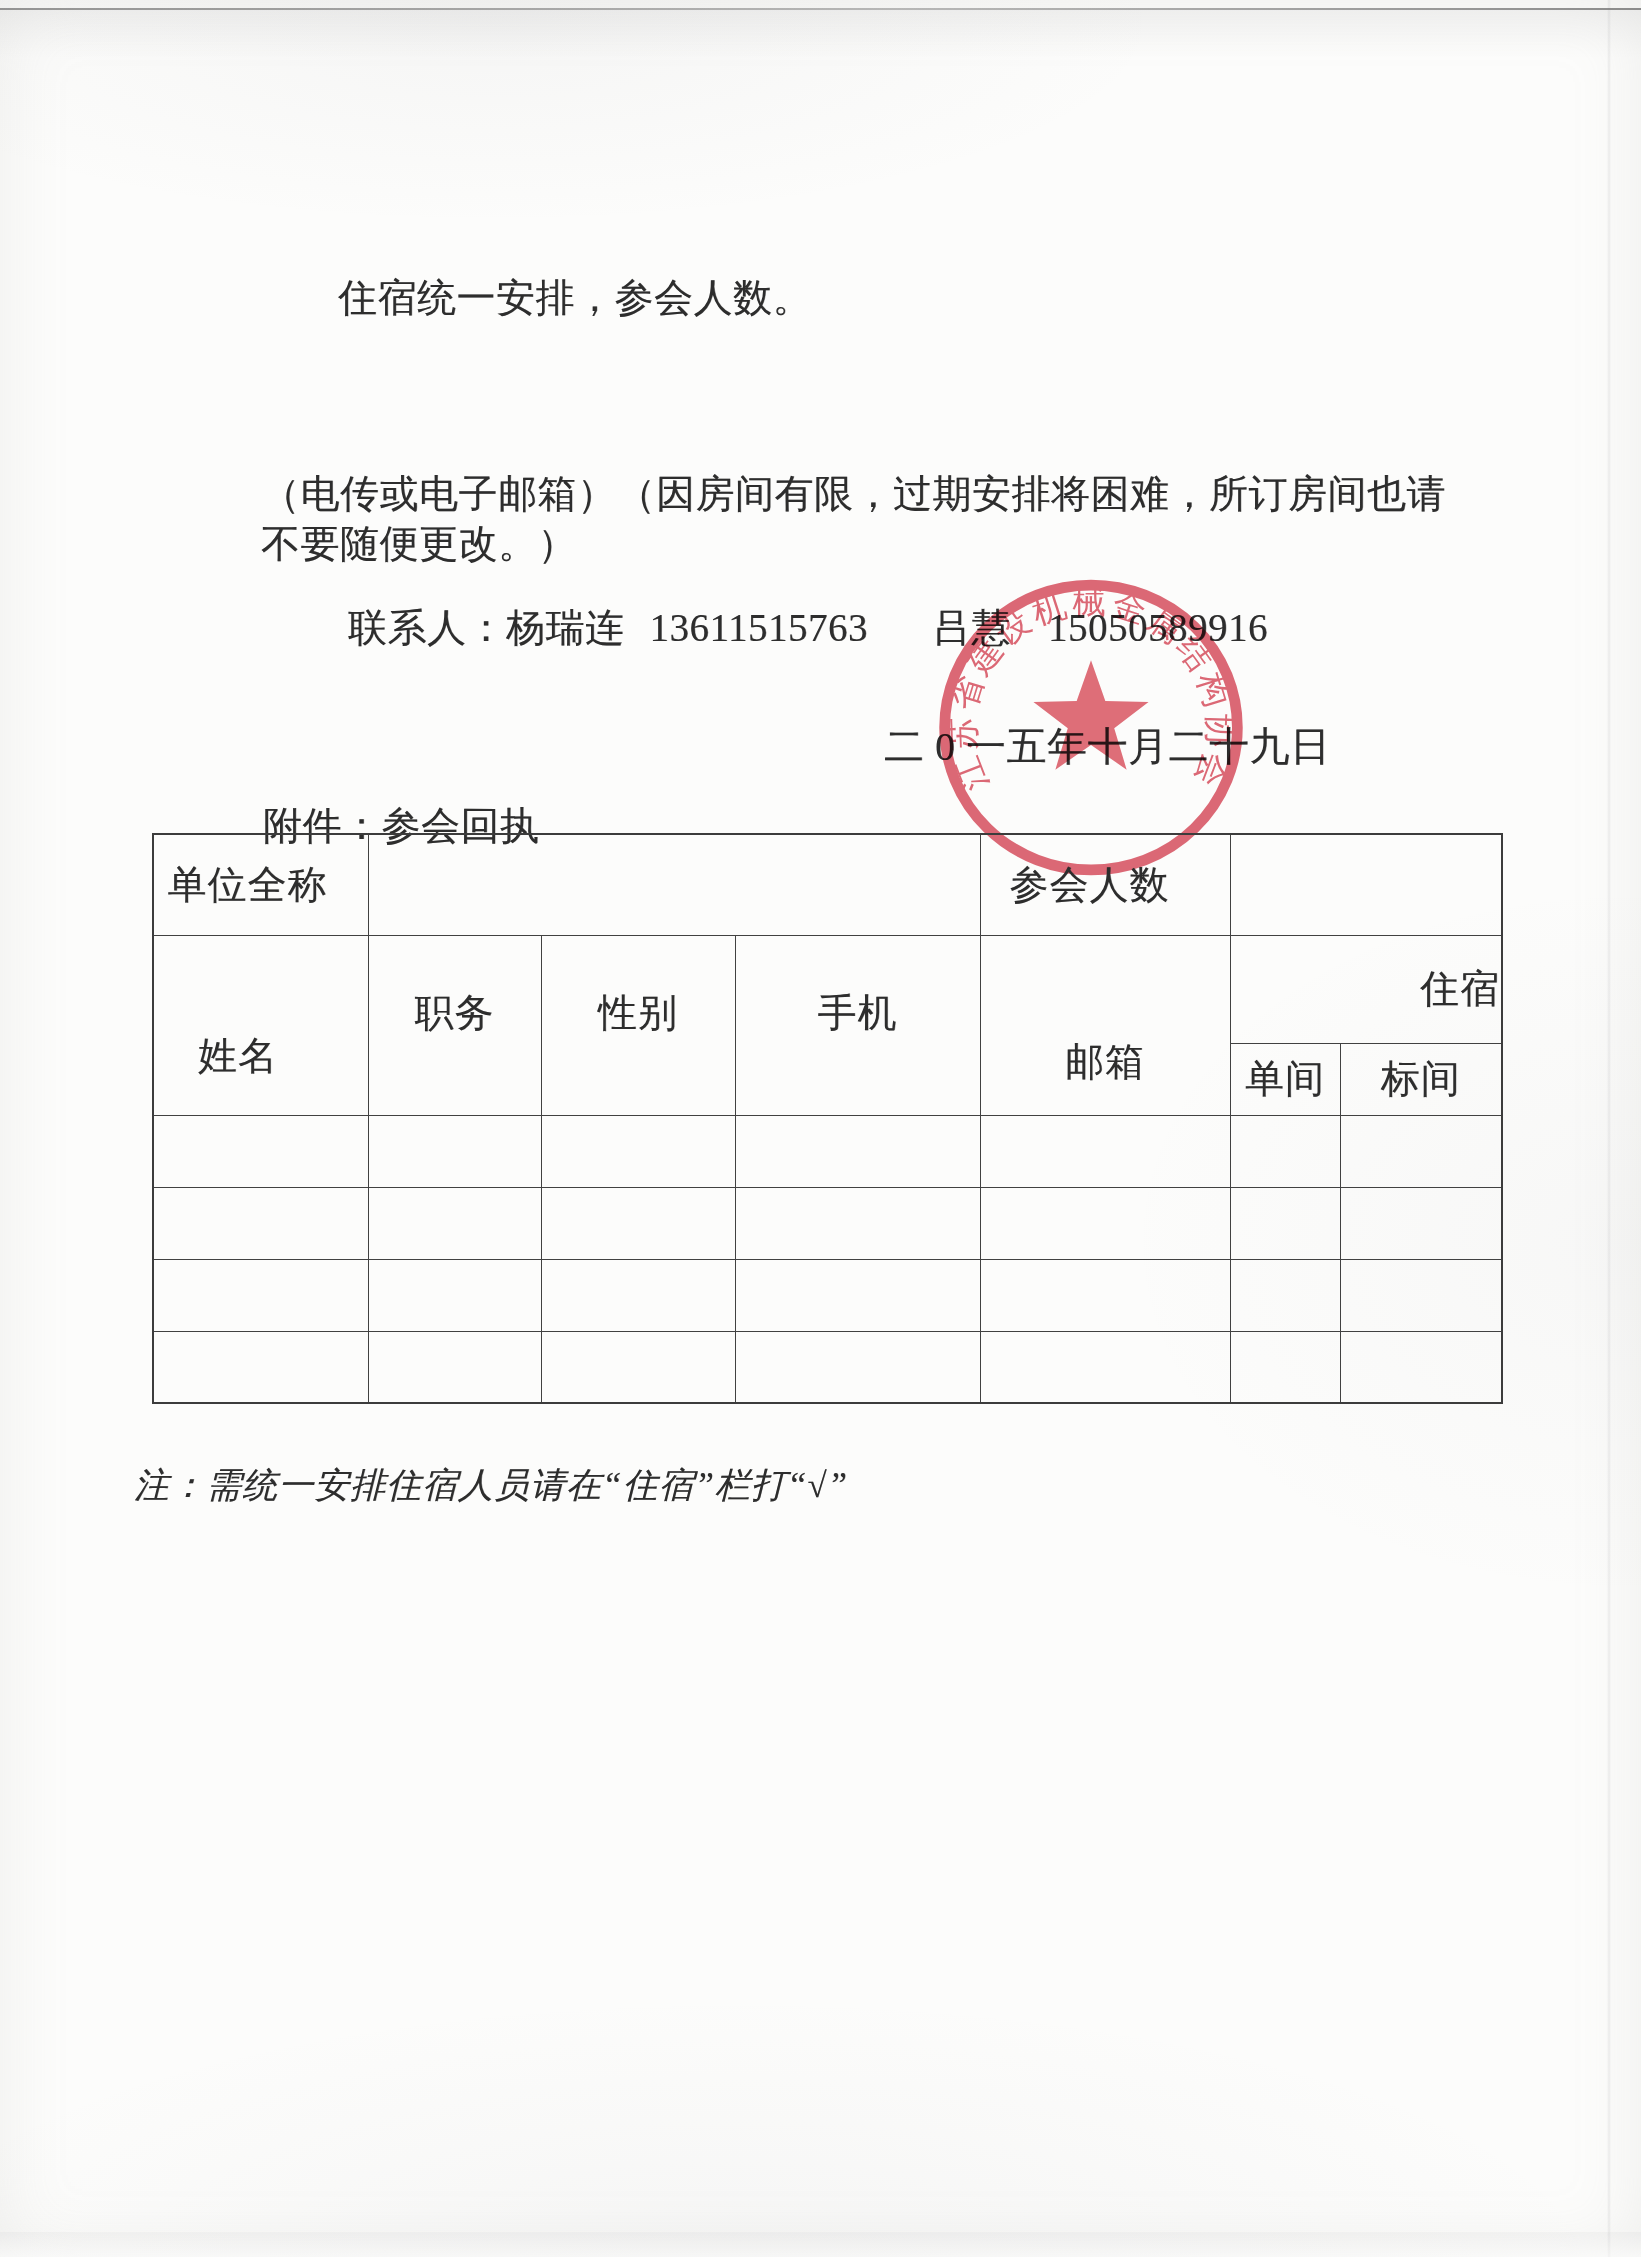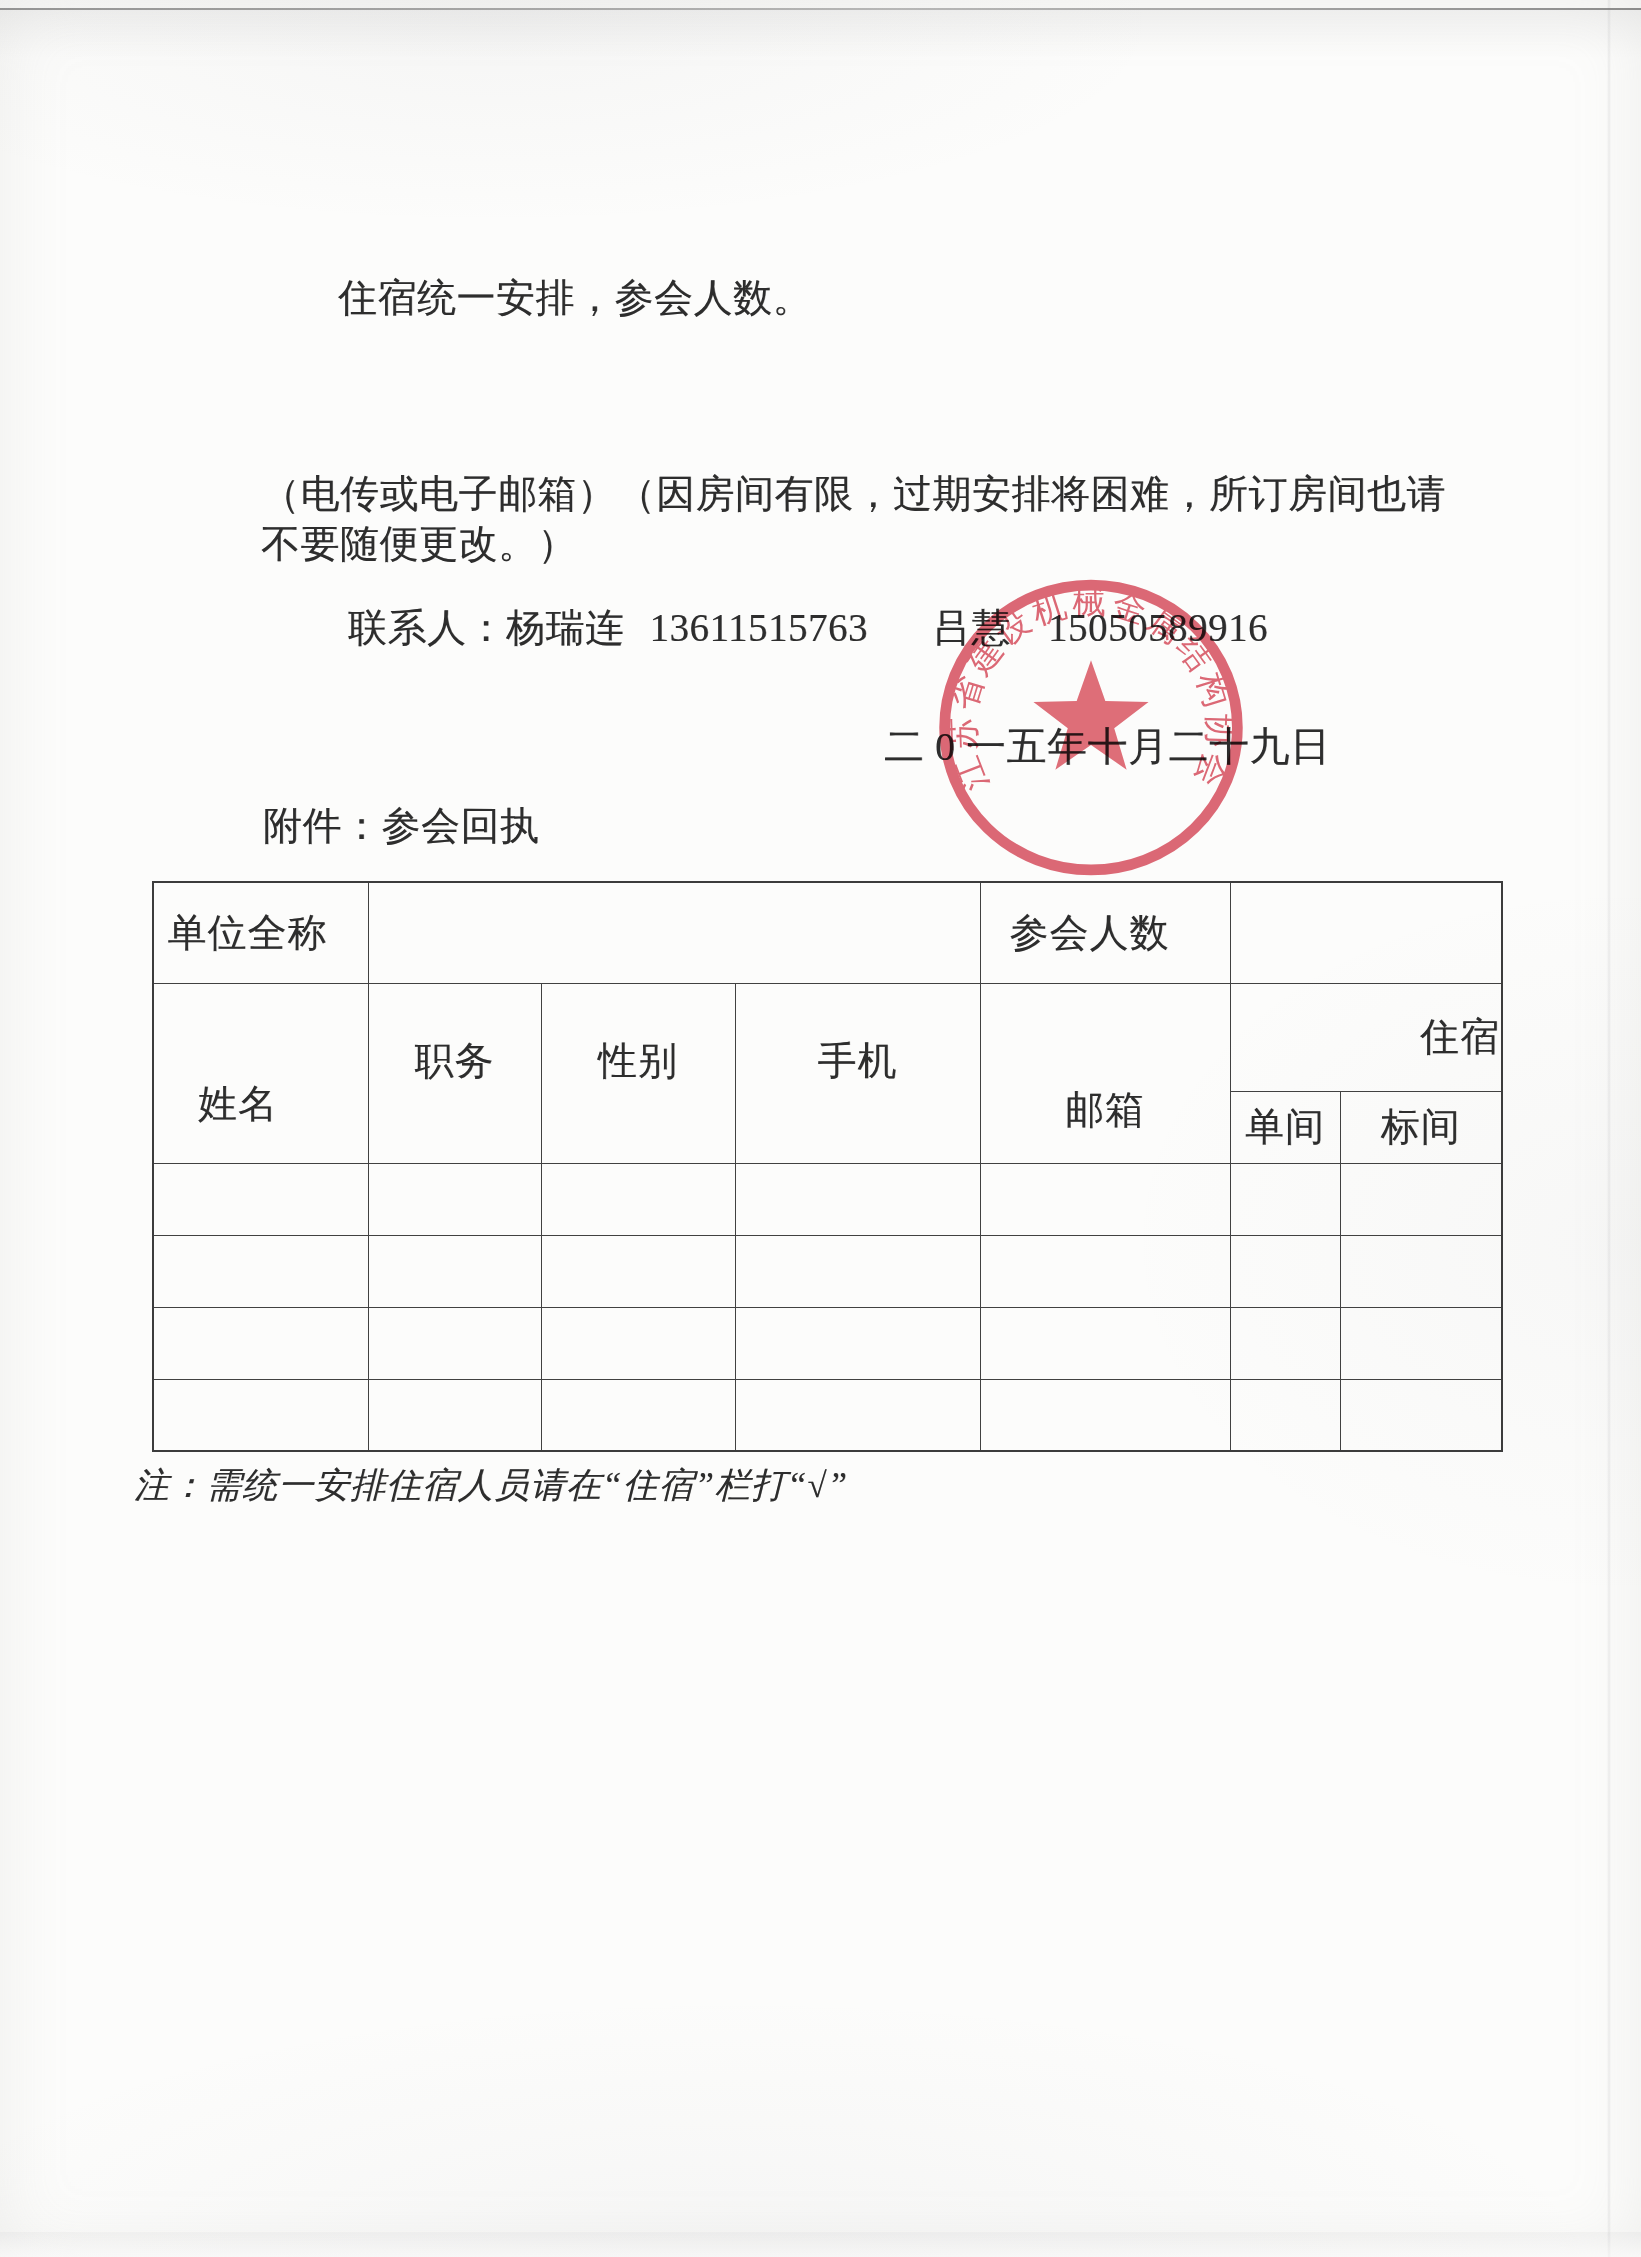--- a/index.html
+++ b/index.html
@@ -38,21 +38,21 @@
     font-size:39px;letter-spacing:0.5px;
     text-shadow:0.4px 0.4px 0.5px rgba(45,45,45,0.45);
   }
   .contact span{display:inline-block;}
   .date-line{font-size:40px;}
   .stamp{
     position:absolute;left:930px;top:574px;width:322px;height:307px;
     mix-blend-mode:multiply;opacity:0.85;
   }
   table.form{
-    position:absolute;left:152px;top:881px;width:1350px;
+    position:absolute;left:152px;top:833px;width:1350px;
     border-collapse:collapse;table-layout:fixed;
     color:#2d2d2d;
   }
   table.form td{
     border:1.9px solid #414141;
     font-size:39px;letter-spacing:1px;
     text-shadow:0.4px 0.4px 0.5px rgba(45,45,45,0.4);
     overflow:hidden;
   }
   table.form{border:2.9px solid #3c3c3c;}

